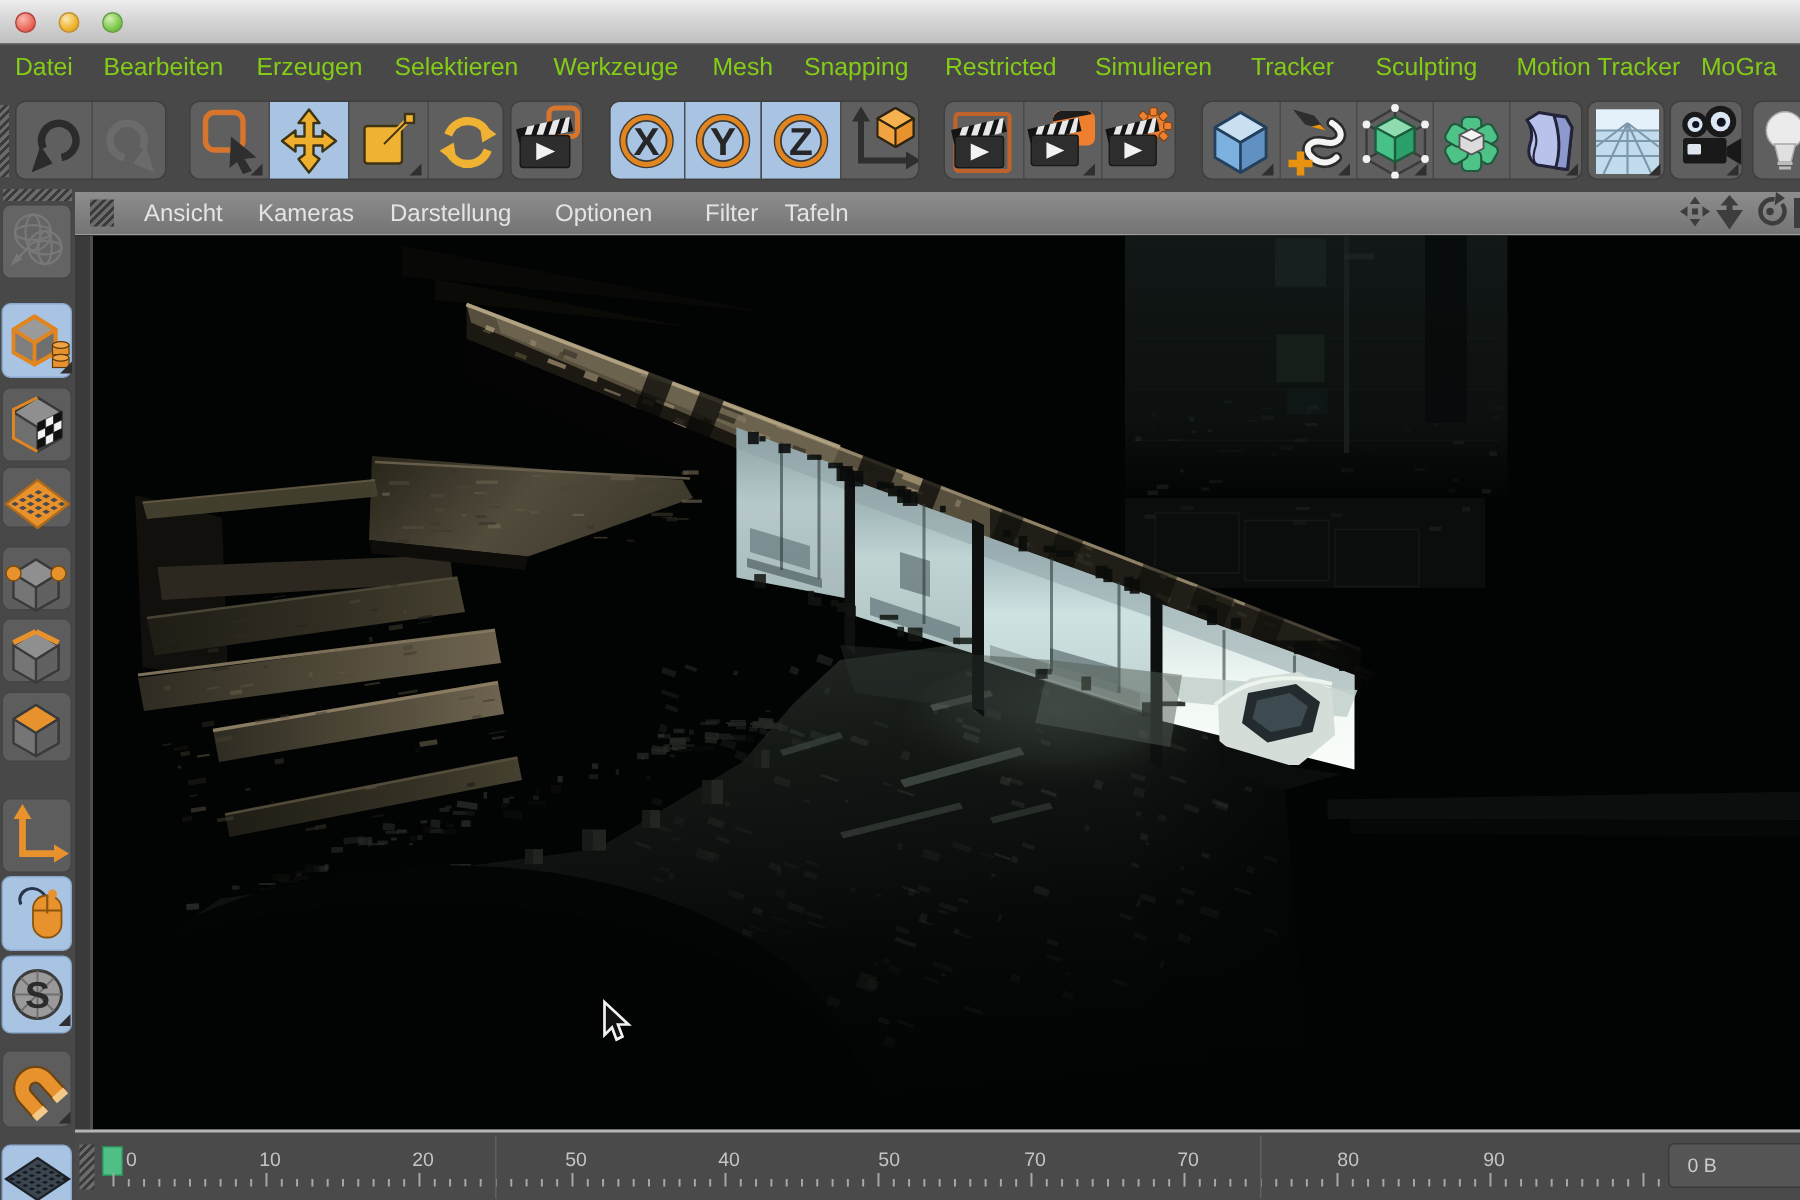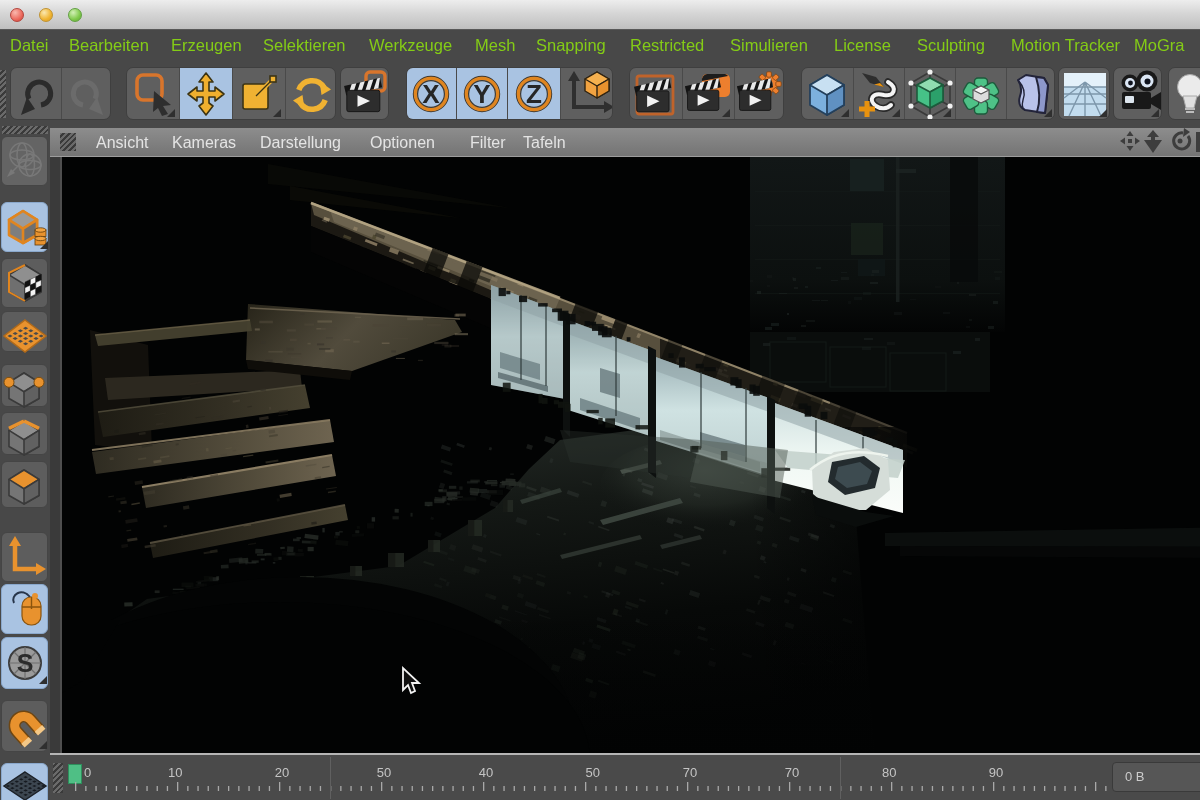--- a/index.html
+++ b/index.html
@@ -51,21 +51,21 @@
   <div class="abs" id="menubar">
     <span class="menu" style="left:10px">Datei</span>
     <span class="menu" style="left:69px">Bearbeiten</span>
     <span class="menu" style="left:171px">Erzeugen</span>
     <span class="menu" style="left:263px">Selektieren</span>
     <span class="menu" style="left:369px">Werkzeuge</span>
     <span class="menu" style="left:475px">Mesh</span>
     <span class="menu" style="left:536px">Snapping</span>
     <span class="menu" style="left:630px">Restricted</span>
     <span class="menu" style="left:730px">Simulieren</span>
-    <span class="menu" style="left:834px">License</span>
+    <span class="menu" style="left:834px">Tracker</span>
     <span class="menu" style="left:917px">Sculpting</span>
     <span class="menu" style="left:1011px">Motion Tracker</span>
     <span class="menu" style="left:1134px">MoGra</span>
   </div>
 
   <div class="abs" id="toolbar">
       <div class="tgroup" style="left:10px;width:101px">
         <div class="tbtn" style="left:0px;width:50px;">
           <svg width="50" height="53" viewBox="0 0 50 53" style="position:absolute;left:0;top:0">
             <path d="M30 37 A11.5 11.5 0 1 0 18 31" fill="none" stroke="#2b2b2b" stroke-width="5"></path>
@@ -1339,28 +1339,28 @@
 </g>
 <rect x="0" y="0" width="12" height="596" fill="#3a3a3a"></rect>
 <rect x="10" y="0" width="2" height="596" fill="#4e4e4e"></rect>
       </svg>
     </div>
 
   <div class="abs" id="timeline">
       <div class="stripes" style="position:absolute;left:3px;top:8px;width:10px;height:30px"></div>
       <div style="position:absolute;left:18px;top:9px;width:14px;height:20px;background:#4fbf85;border:1px solid #2d8f5c"></div>
       <span class="tlnum" style="left:34px">0</span>
-      <span class="tlnum" style="left:118px;width:24px;position:absolute">10</span>
+      <span class="tlnum" style="left:118px;width:24px;text-align:center;position:absolute">10</span>
       <span class="tlnum" style="left:220px;width:24px;text-align:center;position:absolute">20</span>
       <span class="tlnum" style="left:322px;width:24px;text-align:center;position:absolute">50</span>
       <span class="tlnum" style="left:424px;width:24px;text-align:center;position:absolute">40</span>
       <span class="tlnum" style="left:526px;width:24px;text-align:right;position:absolute">50</span>
       <span class="tlnum" style="left:628px;width:24px;text-align:center;position:absolute">70</span>
       <span class="tlnum" style="left:730px;width:24px;text-align:center;position:absolute">70</span>
-      <span class="tlnum" style="left:832px;width:24px;text-align:left;position:absolute">80</span>
+      <span class="tlnum" style="left:832px;width:24px;text-align:right;position:absolute">80</span>
       <span class="tlnum" style="left:934px;width:24px;text-align:center;position:absolute">90</span>
       <span class="tlnum" style="left:1076px;width:24px;position:absolute">100</span>
       <svg width="1120" height="47" viewBox="0 0 1120 47" style="position:absolute;left:0;top:0">
         <rect x="25.00" y="27" width="1.3" height="9" fill="#a8a8a8"></rect>
         <rect x="35.20" y="31" width="1.3" height="5" fill="#a8a8a8"></rect>
         <rect x="45.40" y="31" width="1.3" height="5" fill="#a8a8a8"></rect>
         <rect x="55.60" y="31" width="1.3" height="5" fill="#a8a8a8"></rect>
         <rect x="65.80" y="31" width="1.3" height="5" fill="#a8a8a8"></rect>
         <rect x="76.00" y="31" width="1.3" height="5" fill="#a8a8a8"></rect>
         <rect x="86.20" y="31" width="1.3" height="5" fill="#a8a8a8"></rect>

